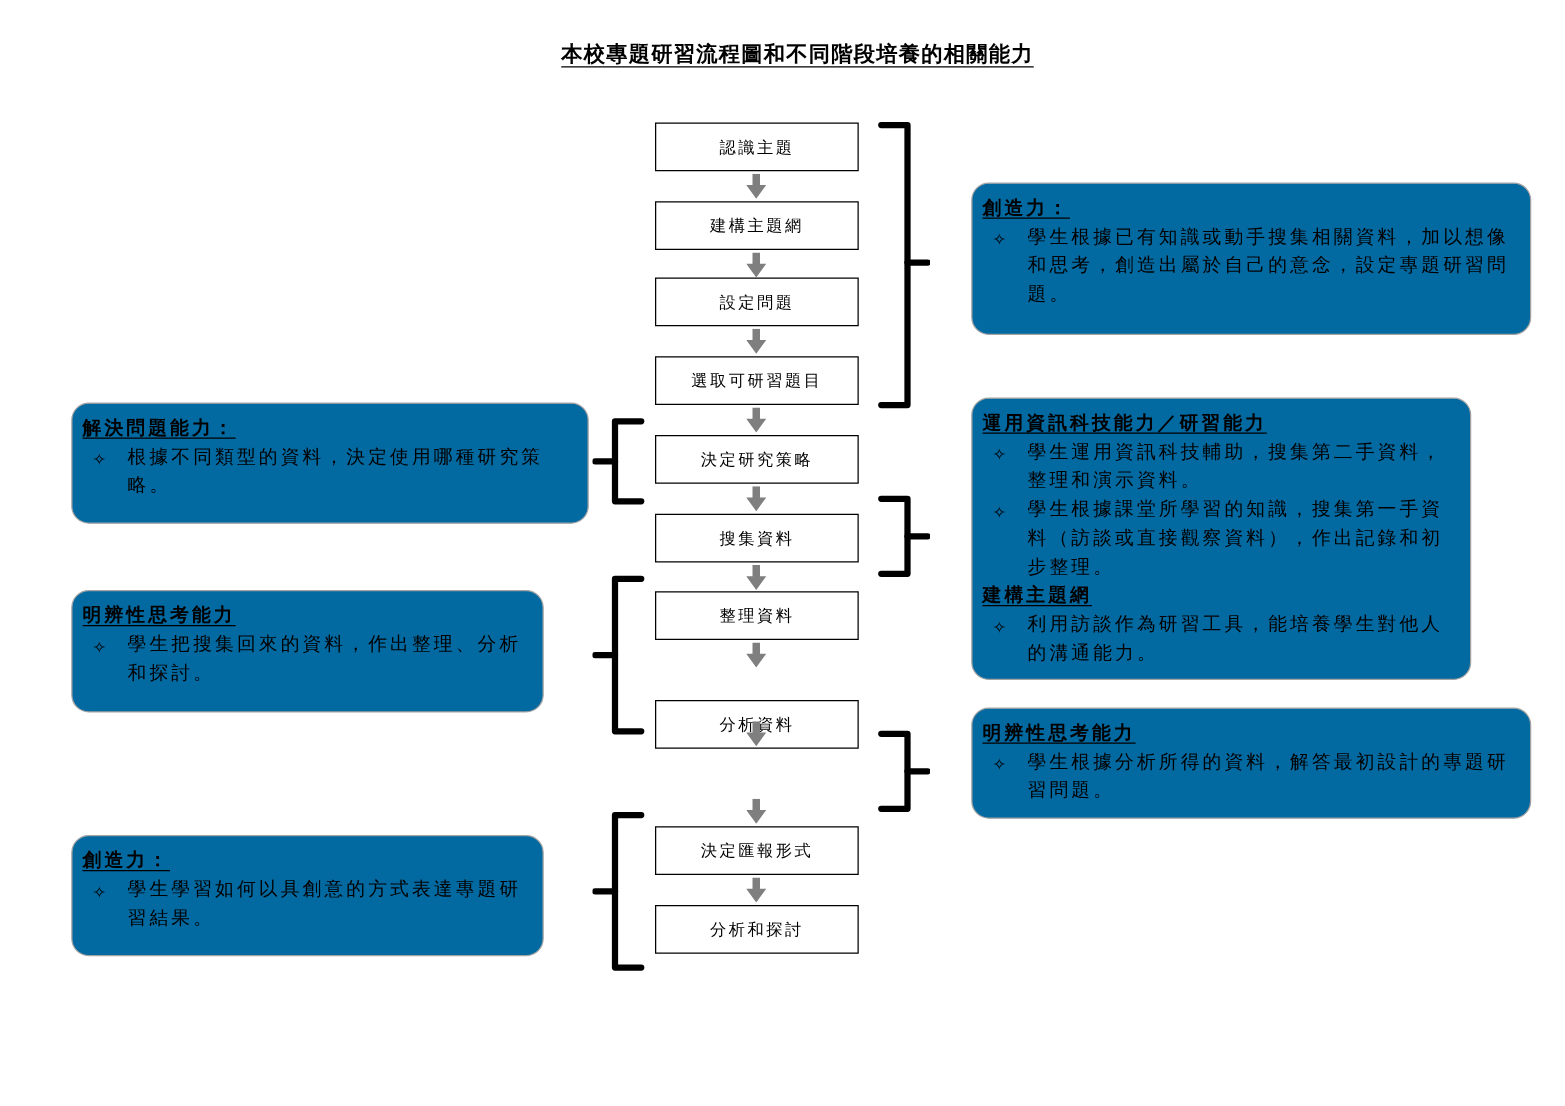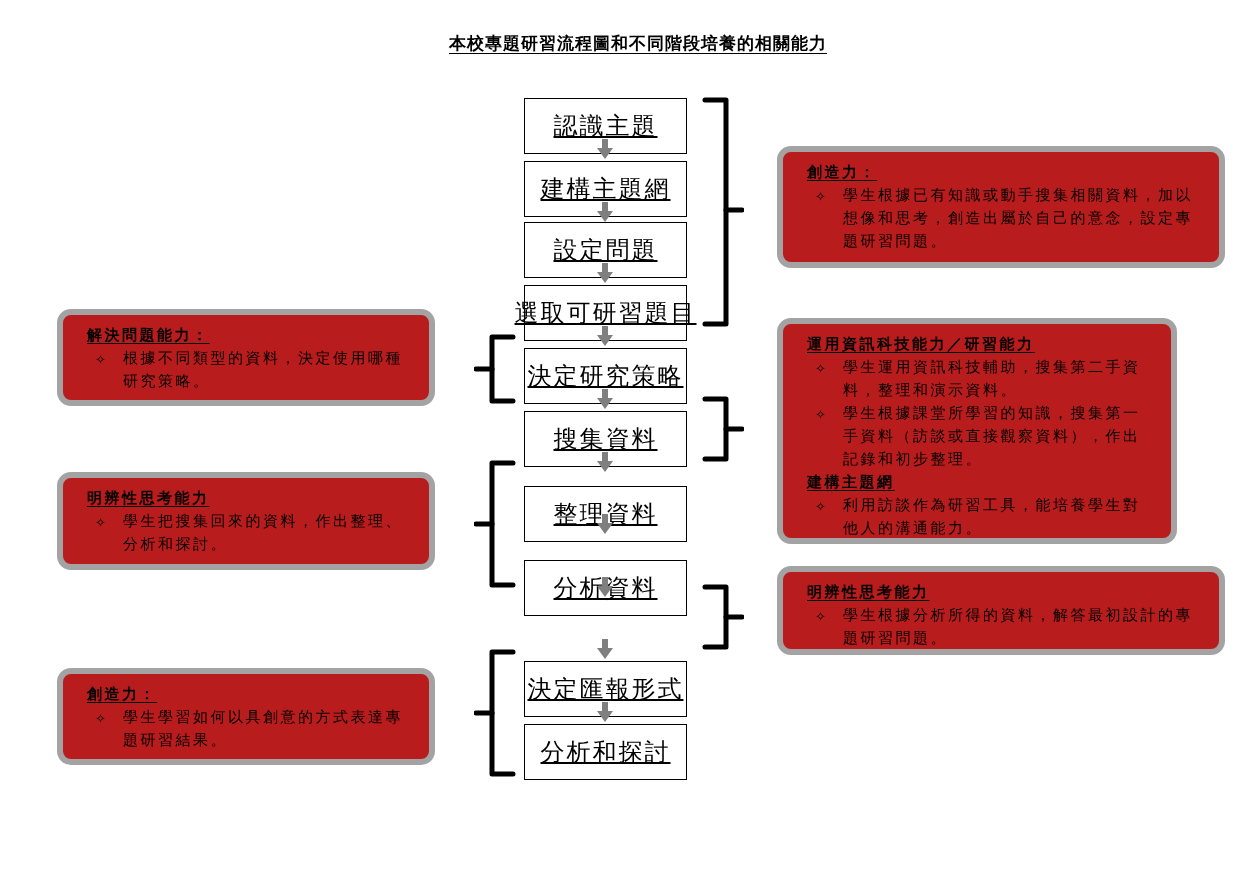--- a/index.html
+++ b/index.html
@@ -7,30 +7,30 @@
     position:relative; width:1252px; height:885px; background:#ffffff;
     font-family:"Liberation Serif","DejaVu Serif",serif; color:#000;
     overflow:hidden;
   }
   .title {
     position:absolute; top:32px; left:12px; width:100%;
     text-align:center; font-weight:bold; font-size:17px;
     text-decoration:underline; text-underline-offset:4px; letter-spacing:1px;
   }
   .flow-box {
-    position:absolute; left:524px; width:163px; height:56px;
+    position:absolute; left:524px; width:163px; height:39px;
     border:1px solid #000; background:#fff; box-sizing:border-box;
     display:flex; align-items:center; justify-content:center;
-    font-size:24px; letter-spacing:2px; white-space:nowrap;text-decoration:underline;
+    font-size:13px; letter-spacing:2px; white-space:nowrap;
   }
   .arrow { position:absolute; left:597px; }
   .bracket { position:absolute; }
   .note {
-    position:absolute; border:6px solid #a3a3a3; border-radius:14px;
-    background:#b91c1c; box-sizing:border-box; padding:9px 16px 8px 24px;
+    position:absolute; border:1px solid #a3a3a3; border-radius:14px;
+    background:#0369a1; box-sizing:border-box; padding:9px 16px 8px 8px;
     font-size:15px; line-height:23px; letter-spacing:2.5px;
   }
   .sec-title {
     font-weight:bold; text-decoration:underline; text-underline-offset:3px;
   }
   .bullet { display:flex; margin-left:8px; }
   .bullet-glyph { flex:none; width:28px; font-size:13px; padding-top:1px; letter-spacing:0; }
   .bullet-text { flex:1; }
 </style>
 </head>
@@ -39,21 +39,21 @@
 <div class="page">
 
   <div class="title">本校專題研習流程圖和不同階段培養的相關能力</div>
 
   <div class="flow-box" style="top:98px">認識主題</div>
   <div class="flow-box" style="top:161px">建構主題網</div>
   <div class="flow-box" style="top:222px">設定問題</div>
   <div class="flow-box" style="top:285px">選取可研習題目</div>
   <div class="flow-box" style="top:348px">決定研究策略</div>
   <div class="flow-box" style="top:411px">搜集資料</div>
-  <div class="flow-box" style="top:486px">整理資料</div>
+  <div class="flow-box" style="top:473px">整理資料</div>
   <div class="flow-box" style="top:560px">分析資料</div>
   <div class="flow-box" style="top:661px">決定匯報形式</div>
   <div class="flow-box" style="top:724px">分析和探討</div>
 
   <svg class="arrow" style="top:139px" width="16" height="20">
       <path d="M5,0 L11,0 L11,9 L16,9 L8,20 L0,9 L5,9 Z" fill="#7f7f7f"></path>
     </svg>
   <svg class="arrow" style="top:202px" width="16" height="20">
       <path d="M5,0 L11,0 L11,9 L16,9 L8,20 L0,9 L5,9 Z" fill="#7f7f7f"></path>
     </svg>
@@ -105,21 +105,21 @@
   <svg class="bracket" style="left:702px; top:583px" width="42" height="68">
     <path d="M3,4 L24,4 L24,64 L3,64" fill="none" stroke="#000" stroke-width="5" stroke-linejoin="round" stroke-linecap="round"></path>
     <path d="M24,34 L40,34" fill="none" stroke="#000" stroke-width="5" stroke-linecap="round"></path>
   </svg>
 
   <svg class="bracket" style="left:474px; top:648px" width="42" height="130">
     <path d="M39,4 L18,4 L18,126 L39,126" fill="none" stroke="#000" stroke-width="5" stroke-linejoin="round" stroke-linecap="round"></path>
     <path d="M18,65 L2,65" fill="none" stroke="#000" stroke-width="5" stroke-linecap="round"></path>
   </svg>
 
-  <div class="note" style="left:57px; top:309px; width:378px; height:97px">
+  <div class="note" style="left:57px; top:322px; width:414px; height:97px">
     <div class="sec-title">解決問題能力：</div>
     <div class="bullet">
       <span class="bullet-glyph">✧</span>
       <span class="bullet-text">根據不同類型的資料，決定使用哪種研究策略。</span>
     </div>
   </div>
 
   <div class="note" style="left:57px; top:472px; width:378px; height:98px">
     <div class="sec-title">明辨性思考能力</div>
     <div class="bullet">

